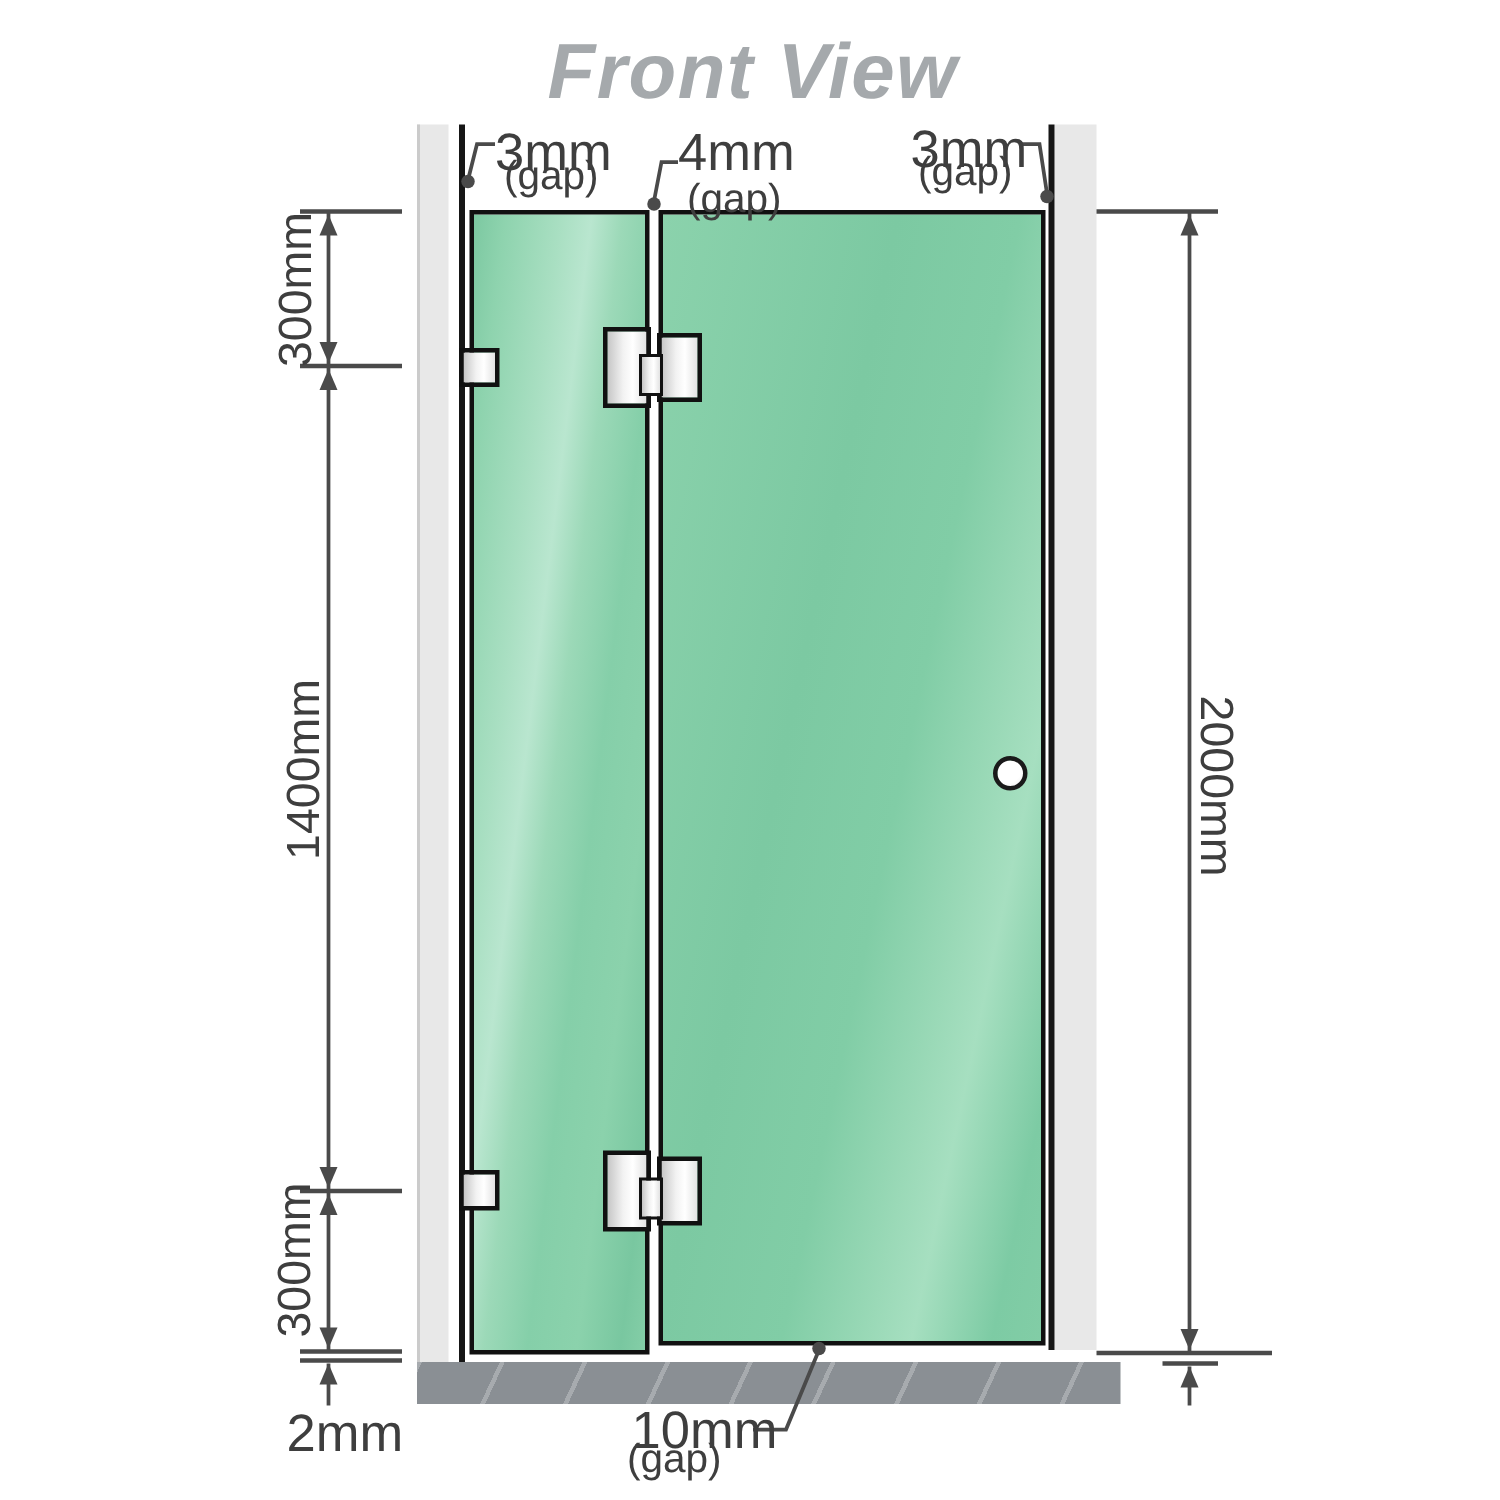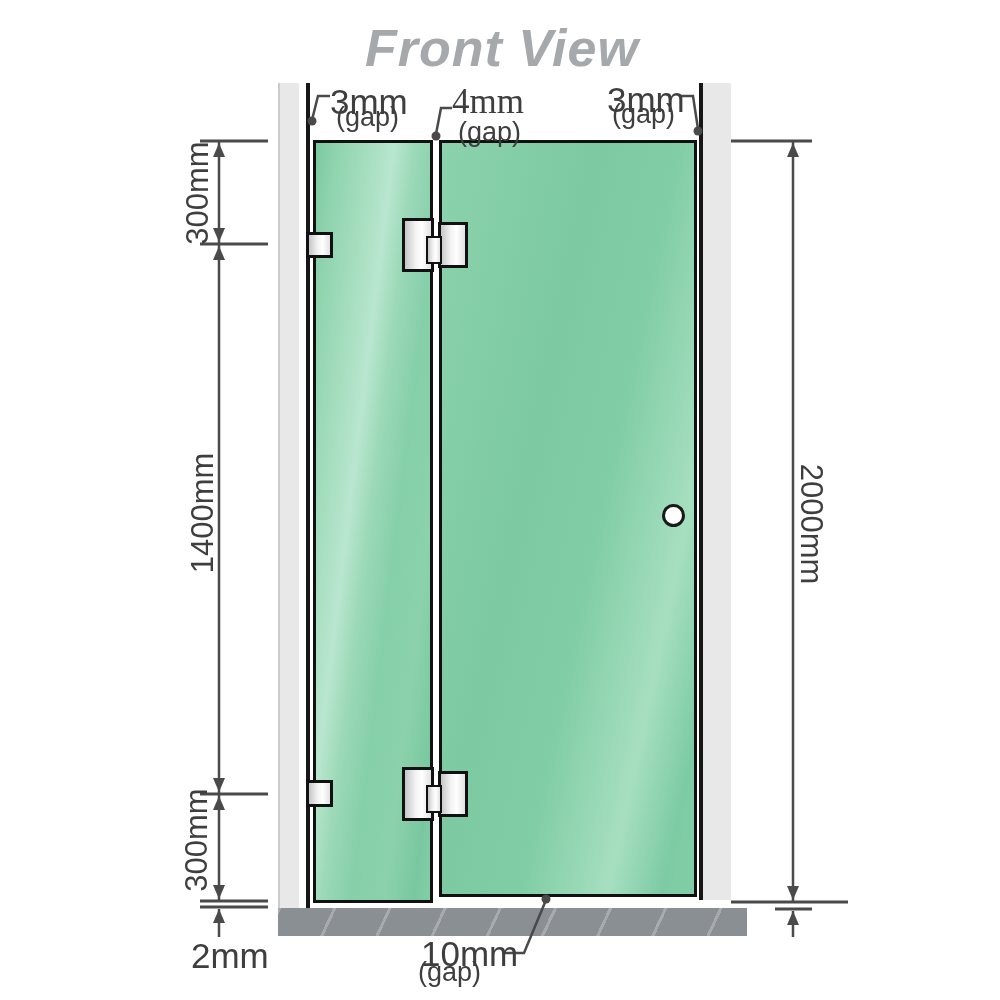--- a/index.html
+++ b/index.html
@@ -131,21 +131,21 @@
       <circle cx="312" cy="121" r="4.5"></circle>
       <circle cx="436" cy="136" r="4.5"></circle>
       <circle cx="698" cy="131" r="4.5"></circle>
       <circle cx="546" cy="899" r="4.5"></circle>
     </g>
   </svg>
 
   <div class="lbl f31" style="left:330px; top:84px;">3mm</div>
   <div class="lbl f27" style="left:336px; top:104px;">(gap)</div>
 
-  <div class="lbl f31" style="left:452px; top:84px;font-family:Liberation Serif, serif;">4mm</div>
+  <div class="lbl f31" style="left:452px; top:84px;">4mm</div>
   <div class="lbl f27" style="left:458px; top:119px;">(gap)</div>
 
   <div class="lbl f31" style="left:607px; top:82px;">3mm</div>
   <div class="lbl f27" style="left:612px; top:101px;">(gap)</div>
 
   <div class="vlabel" style="left:197px; top:193px;">300mm</div>
   <div class="vlabel" style="left:202px; top:513px;">1400mm</div>
   <div class="vlabel" style="left:196px; top:840px;">300mm</div>
   <div class="vlabel cw" style="left:811px; top:524px;">2000mm</div>
 

